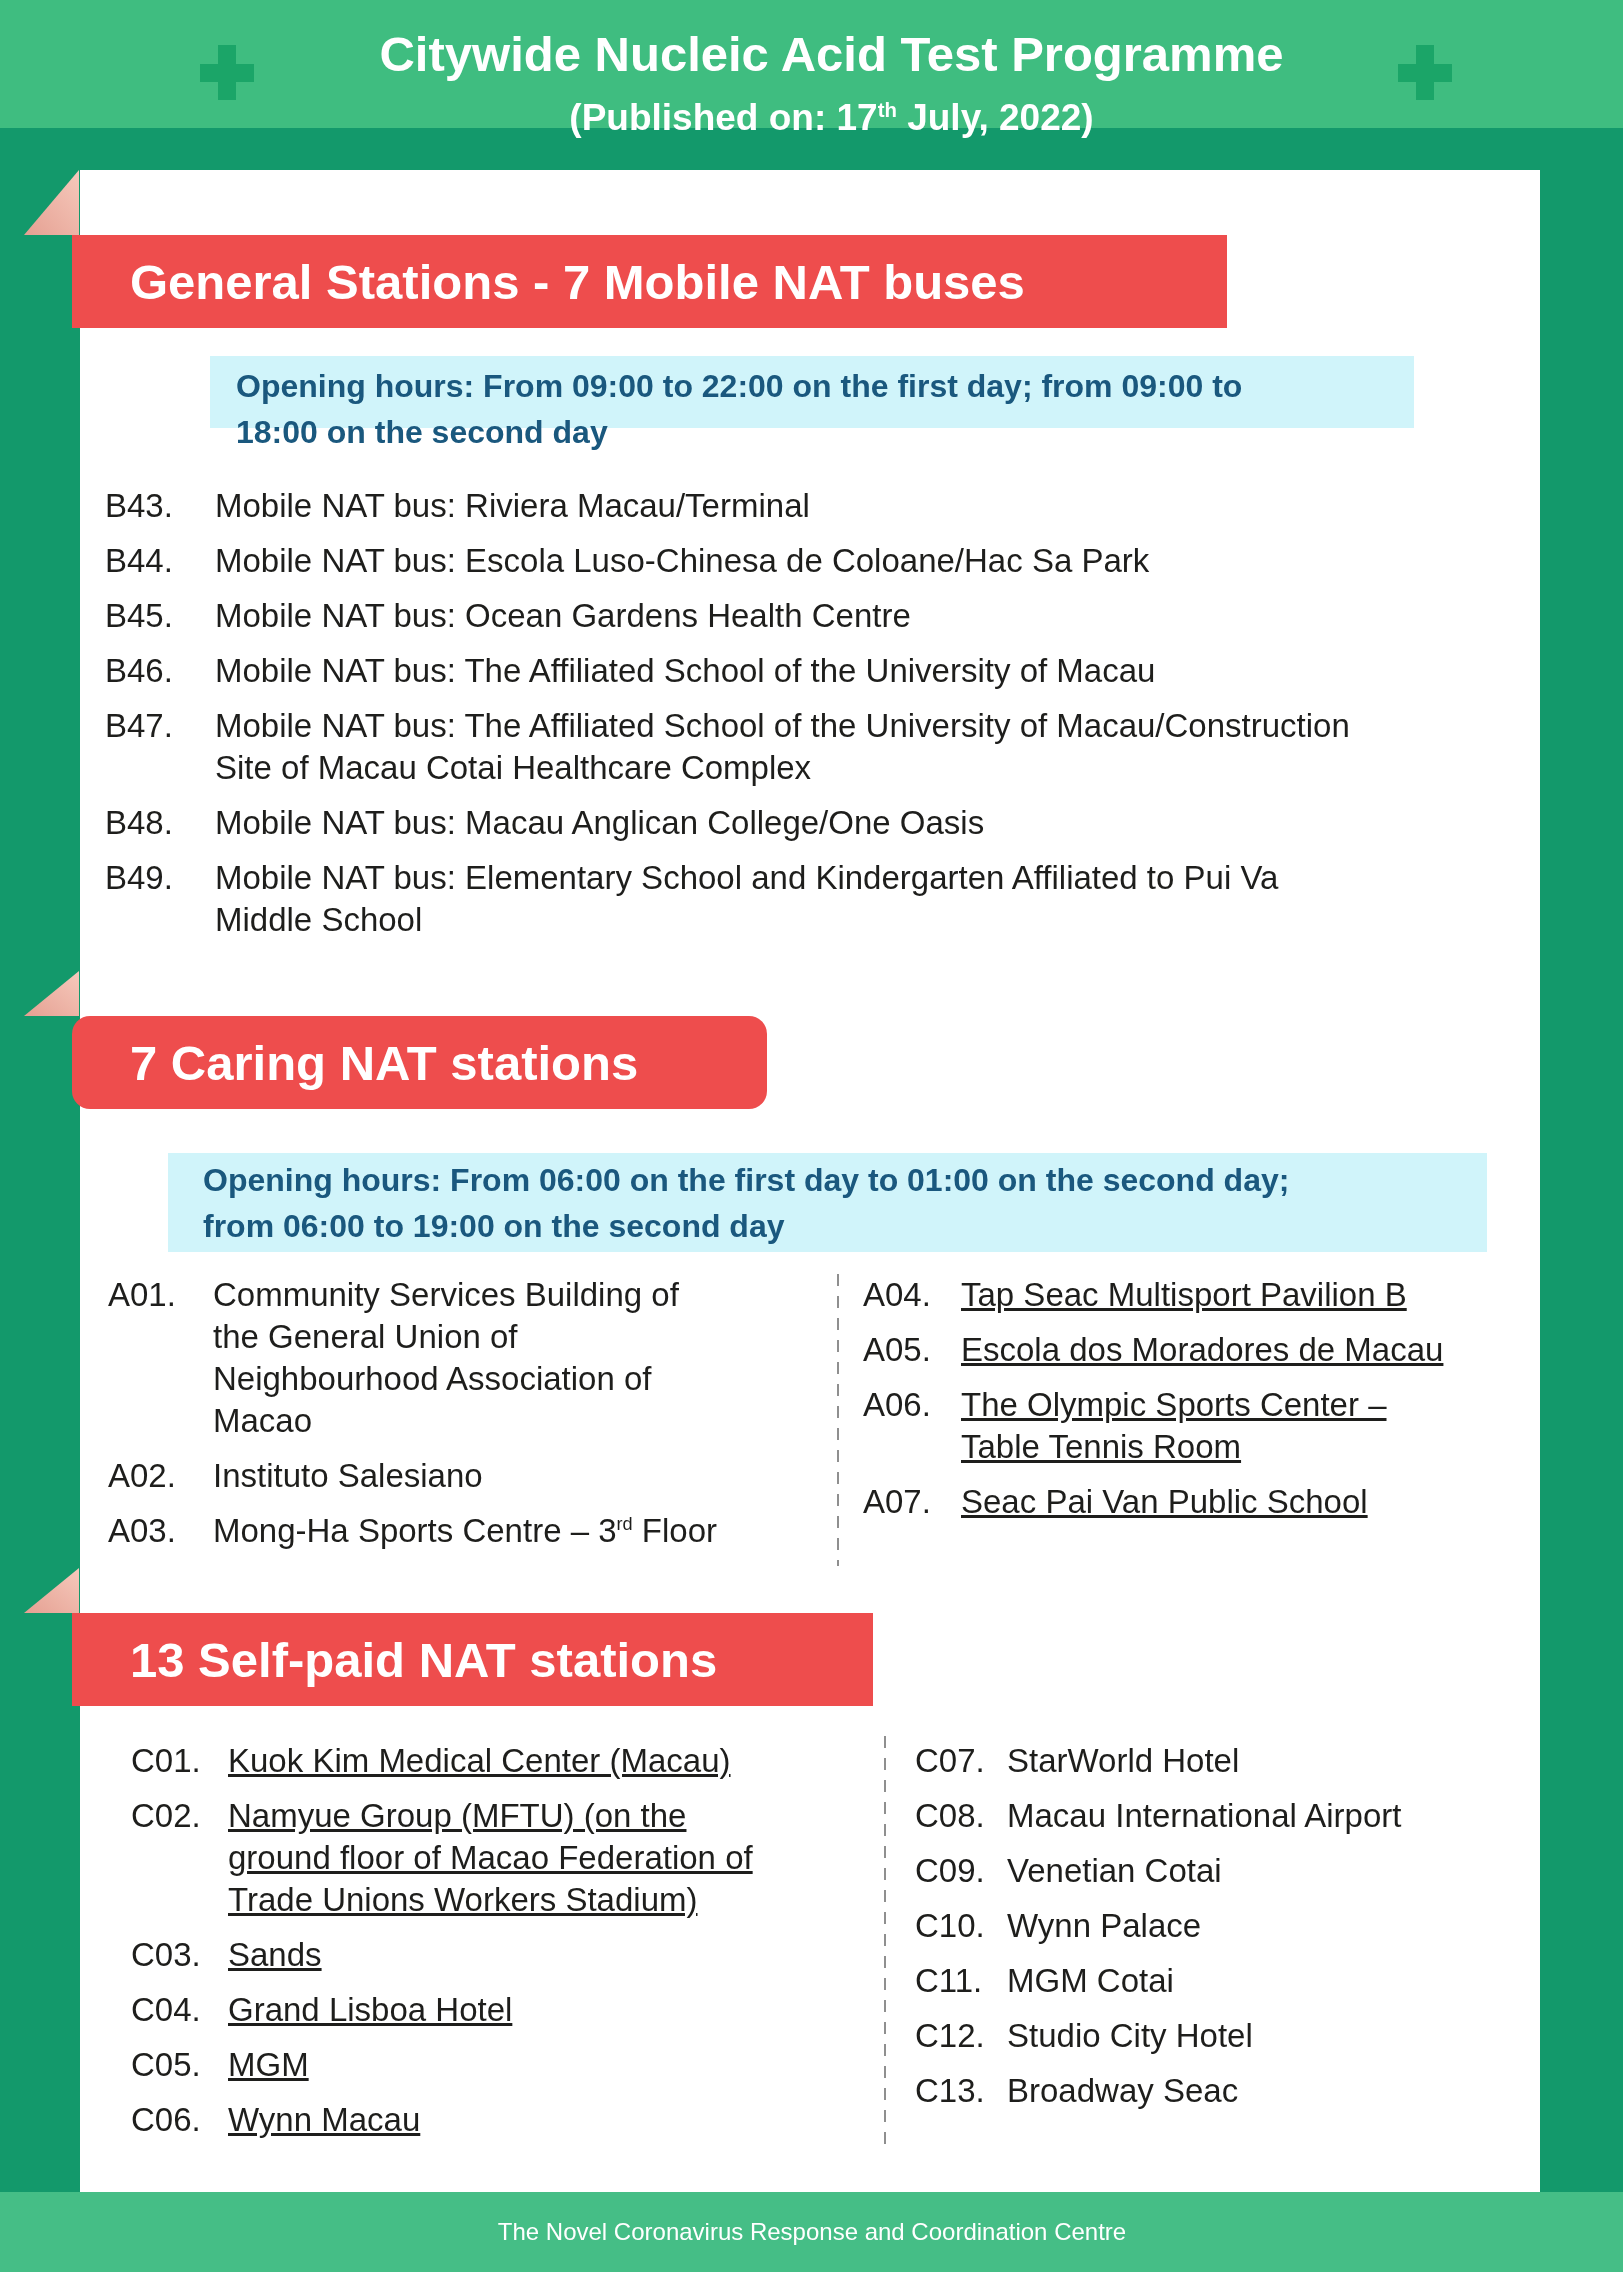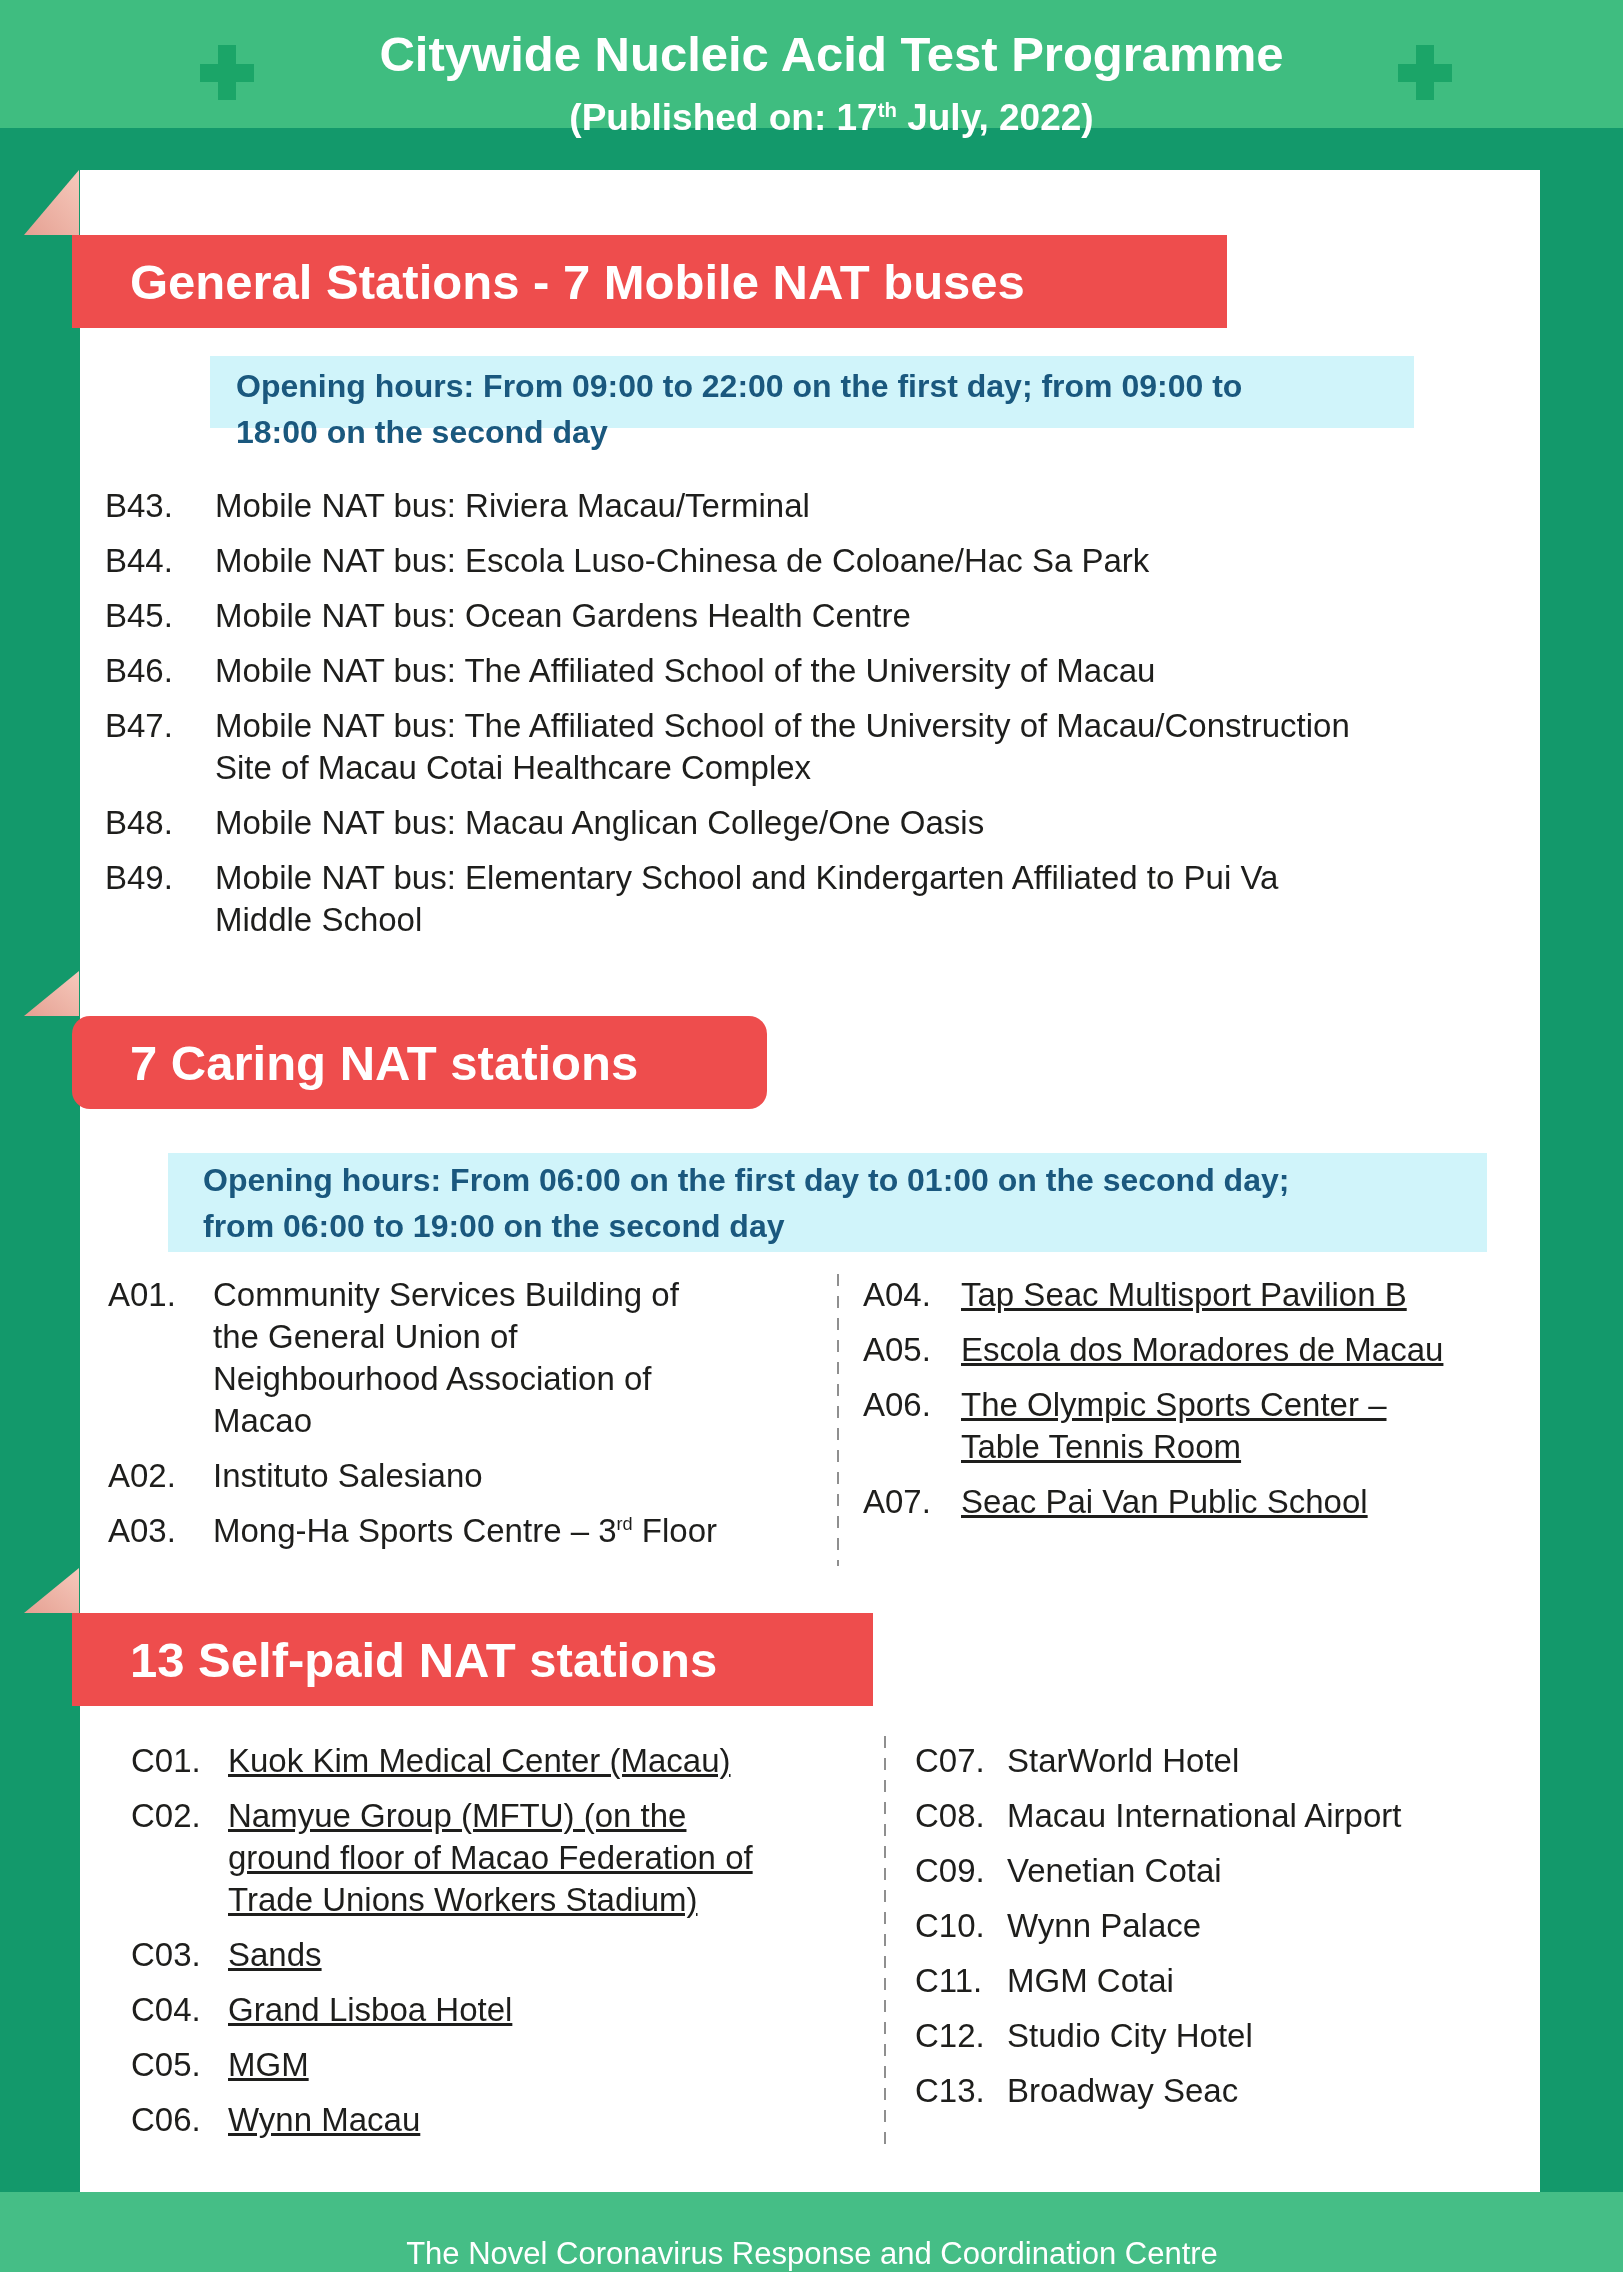--- a/index.html
+++ b/index.html
@@ -102,22 +102,22 @@
   .divider{
     position:absolute;width:2.4px;
     background:repeating-linear-gradient(to bottom,var(--divider-gray) 0 12px,transparent 12px 22px);
   }
   .divider.dA{left:837px;top:1274px;height:292px;}
   .divider.dC{left:884px;top:1736px;height:410px;}
   
   .footer-band{
     position:absolute;left:0;top:2192px;width:100%;height:80px;
     background:var(--footer-green);
-    display:flex;align-items:flex-end;justify-content:center;
-    color:#ffffff;font-size:31px;
+    display:flex;align-items:center;justify-content:center;
+    color:#ffffff;font-size:24px;
   }
 </style>
 </head>
 <body>
 
 <div class="page">
 
   <div class="header-band">
     <span class="cross left"></span>
     <span class="cross right"></span>

